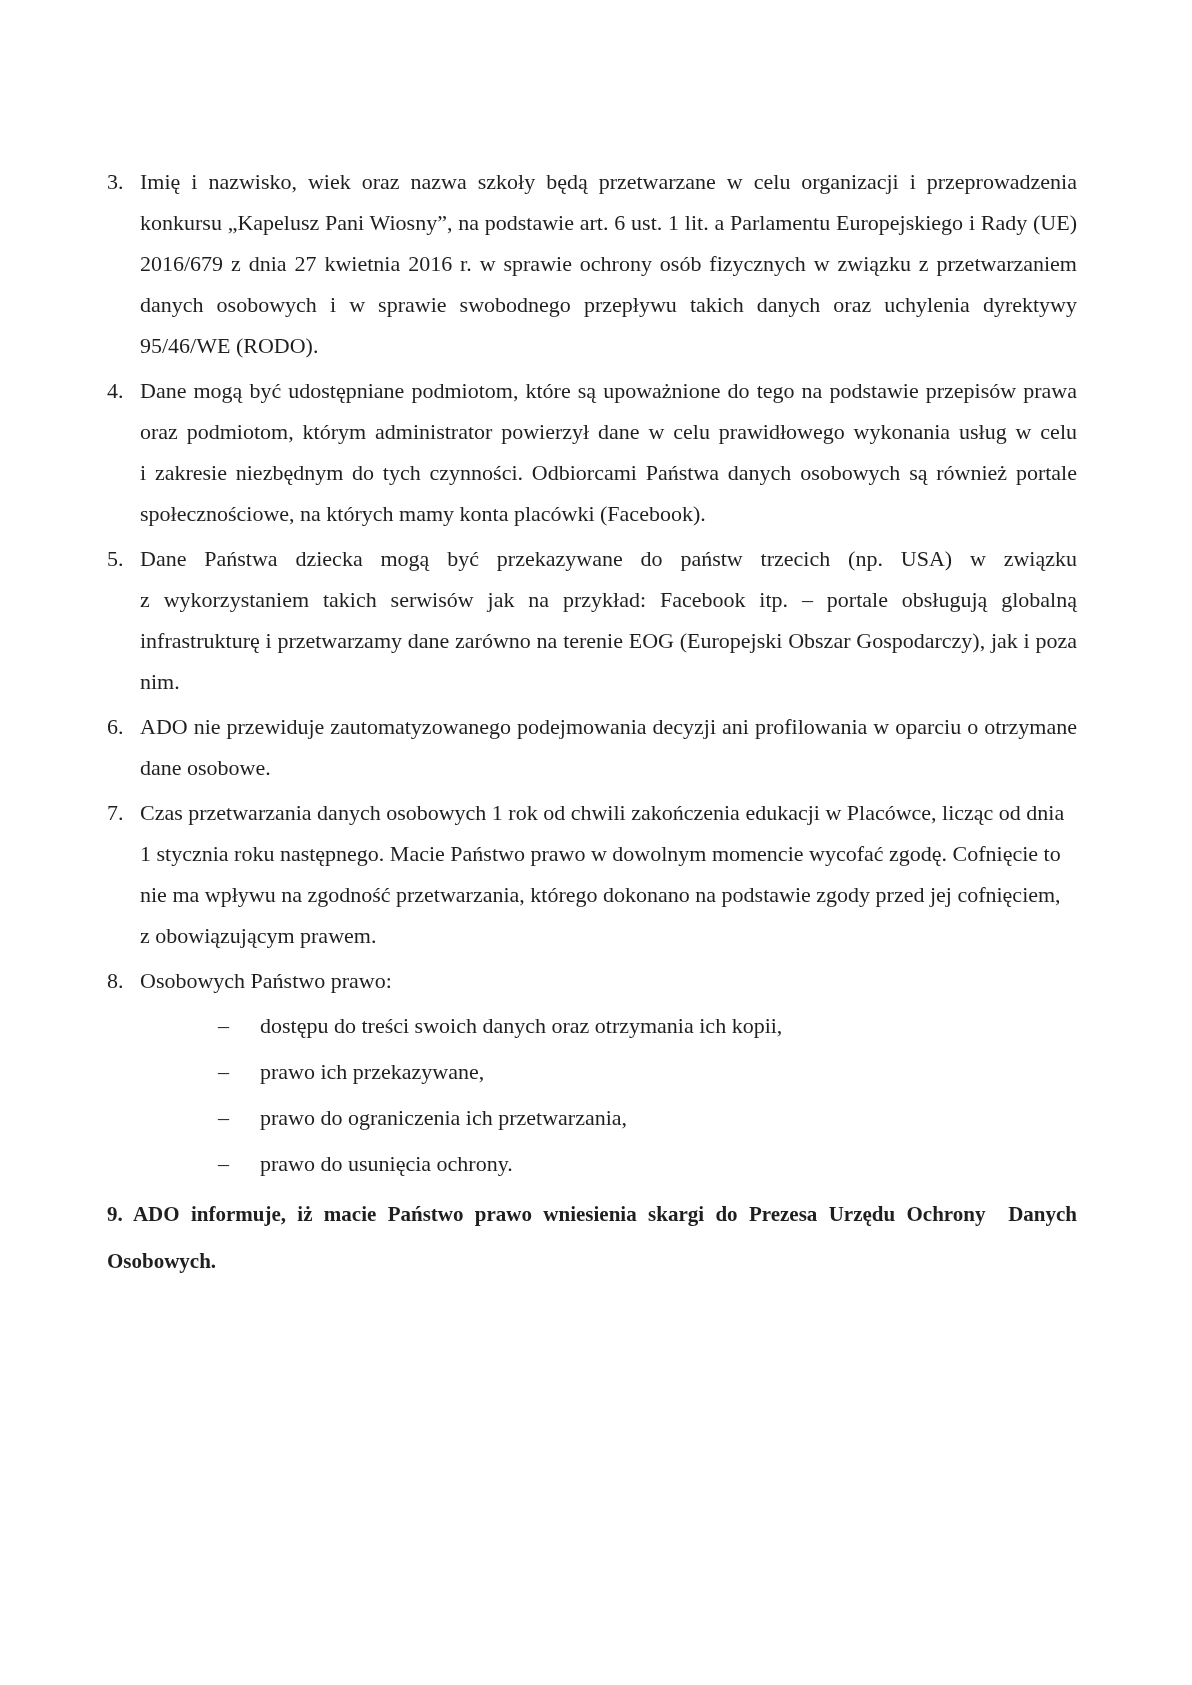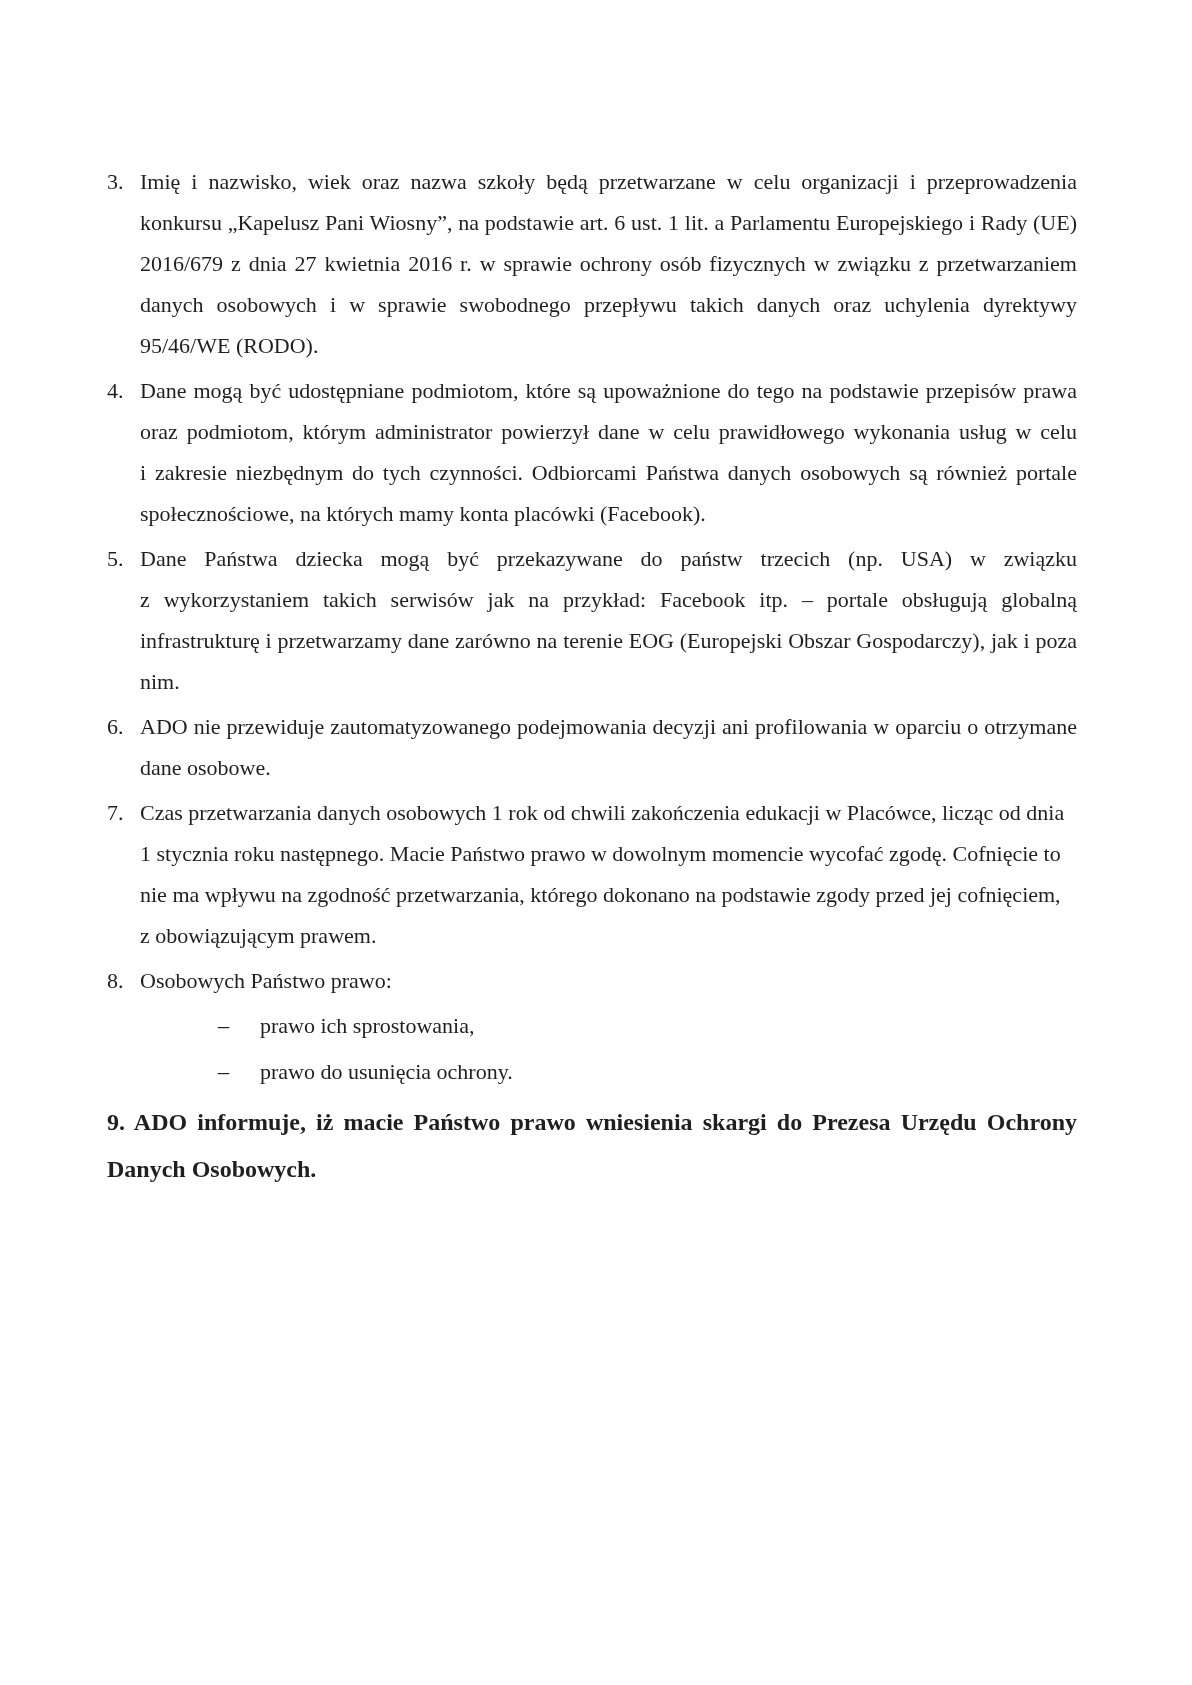--- a/index.html
+++ b/index.html
@@ -39,21 +39,21 @@
     line-height: 46px;
   }
   .sub-item .dash {
     position: absolute;
     left: 78px;
     top: 0;
   }
   .closing {
     margin-top: 2px;
     font-weight: bold;
-    font-size: 24px;
+    font-size: 21px;
     line-height: 47px;
     text-align: justify;
     white-space: pre-wrap;
   }
   .closing .num { font-weight: bold; }
 </style>
 </head>
 <body>
 
 <div class="page">
@@ -84,27 +84,29 @@
       <span>Czas przetwarzania danych osobowych 1 rok od chwili zakończenia edukacji w&nbsp;Placówce, licząc od dnia 1 stycznia roku następnego. Macie Państwo prawo w&nbsp;dowolnym momencie wycofać zgodę. Cofnięcie to nie ma wpływu na zgodność przetwarzania, którego dokonano na podstawie zgody przed jej cofnięciem, z&nbsp;obowiązującym prawem.</span>
     </div>
 
     <div class="list-item">
       <span class="num">8.</span>
       <span>Osobowych Państwo prawo:</span>
 
       <div class="sub-list">
         <div class="sub-item">
           <span class="dash">–</span>
+          <span>dostępu do treści swoich danych oraz otrzymania ich kopii,</span>
         </div>
         <div class="sub-item">
           <span class="dash">–</span>
-          <span>prawo ich sprostowania,</span>
+          <span>prawo ich przekazywane,</span>
         </div>
         <div class="sub-item">
           <span class="dash">–</span>
+          <span>prawo do ograniczenia ich przetwarzania,</span>
         </div>
         <div class="sub-item">
           <span class="dash">–</span>
           <span>prawo do usunięcia ochrony.</span>
         </div>
       </div>
     </div>
 
     <div class="closing"><span class="num">9.</span><span> ADO informuje, iż macie Państwo prawo wniesienia skargi do Prezesa Urzędu Ochrony  Danych Osobowych.</span></div>
 

